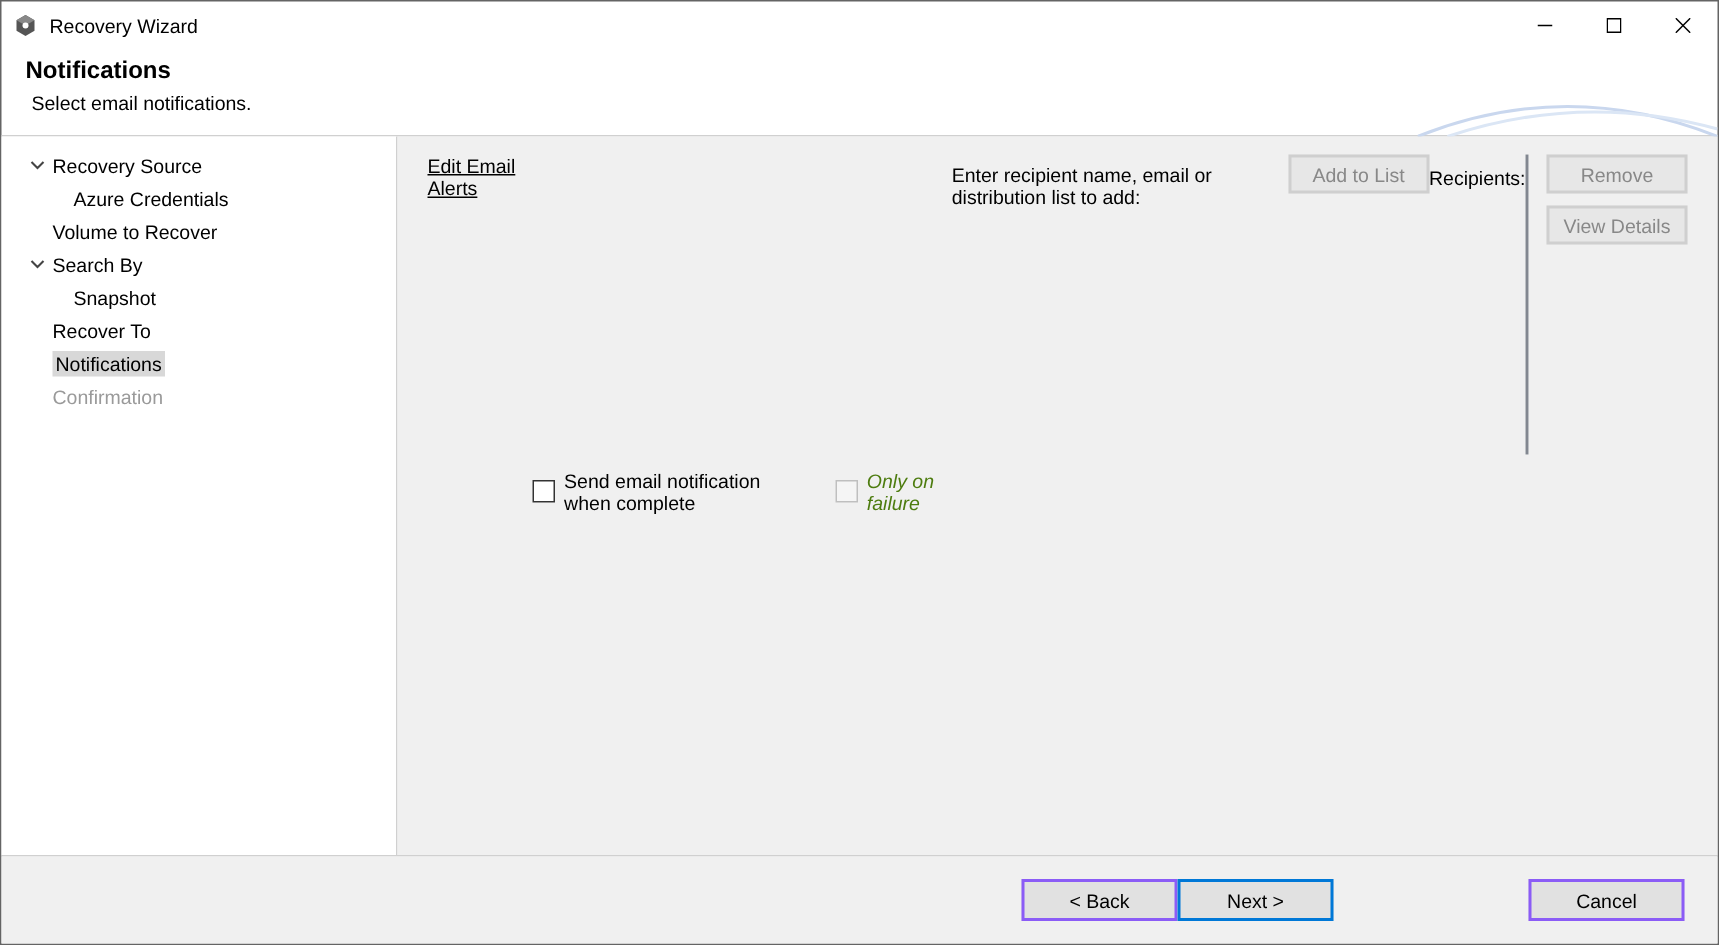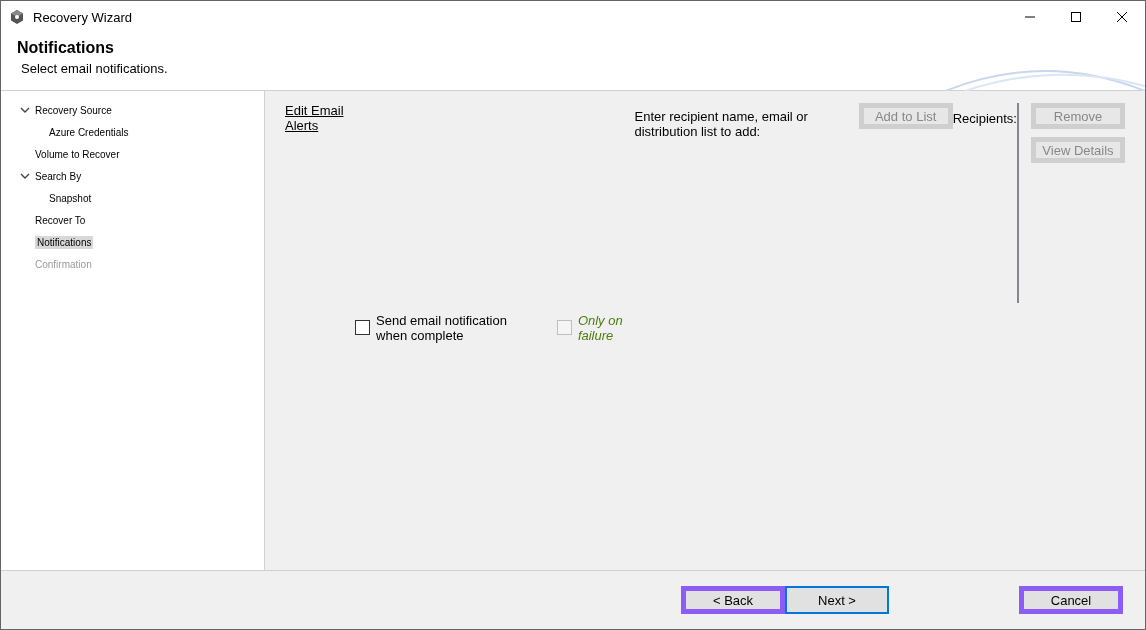--- a/index.html
+++ b/index.html
@@ -12,21 +12,21 @@
   .win-btn { width:46px; height:32px; display:flex; align-items:center; justify-content:center; color:#000; }
 
   .header-area { position:relative; padding:6px 16px 14px 16px; }
   .header-title { font-size:16px; font-weight:700; margin-bottom:4px; }
   .header-sub { font-size:13px; padding-left:4px; }
   .header-curve { position:absolute; right:0; bottom:-1px; width:200px; height:50px; pointer-events:none; }
 
   .body-row { flex:1; display:flex; border-top:1px solid #d0d0d0; border-bottom:1px solid #d0d0d0; min-height:0; }
   .sidebar { width:264px; padding:8px 8px; background:#fff; border-right:1px solid #d0d0d0; }
   .nav-list { list-style:none; margin:0; padding:0; }
-  .nav-item { display:flex; align-items:center; height:22px; padding:0 4px; font-size:10px; color:#000; cursor:default; }
+  .nav-item { display:flex; align-items:center; height:22px; padding:0 4px; font-size:13px; color:#000; cursor:default; }
   .nav-item.child { padding-left:40px; }
   .nav-item.lvl1 { padding-left:8px; }
   .nav-item.lvl1 .chev { width:16px; display:inline-flex; justify-content:center; margin-right:2px; }
   .nav-item.lvl1.nochev { padding-left:26px; }
   .nav-item.selected span.nav-label { background:#d8d8d8; padding:1px 2px; }
   .nav-item.disabled { color:#9a9a9a;align-items:center; }
 
   .content { flex:1; background:#f0f0f0; padding:12px 20px 12px 20px; display:flex; flex-direction:row; min-width:0; }
   .section-title { font-size:13px; text-decoration:underline; margin-bottom:4px; }
   .hr { border:none; border-top:1px solid #c8c8c8; margin:2px 0 10px 0; }
@@ -34,21 +34,21 @@
   .chk { width:15px; height:15px; border:1px solid #333; background:#fff; margin-right:6px; flex-shrink:0; }
   .chk.disabled { border-color:#bfbfbf; background:#f5f5f5; }
   .chk-label.disabled { color:#4d7c0f;font-style:italic; }
   .sub-indent { padding-left:22px; }
 
   .form-label { margin-top:6px; margin-bottom:3px; }
   .row-flex { display:flex; align-items:flex-start; gap:12px; }
   .text-input { flex:1; height:24px; border:1px solid #a9a9a9; background:#fff; padding:2px 6px; font-family:inherit; font-size:13px; color:#000; }
   .text-input::placeholder { color:#777; }
   .side-btn-col { width:94px; display:flex; flex-direction:column; gap:8px; }
-  .btn { height:26px; border:5px solid #8b5cf6; background:#e1e1e1; font-family:inherit; font-size:13px; color:#000; padding:0 6px; display:flex; align-items:center; justify-content:center; }
+  .btn { height:26px; border:2px solid #8b5cf6; background:#e1e1e1; font-family:inherit; font-size:13px; color:#000; padding:0 6px; display:flex; align-items:center; justify-content:center; }
   .btn.disabled { color:#888; border-color:#cfcfcf; background:#e7e7e7; }
   .recipients-box { flex:1; border:1px solid #828790; background:#fff; min-height:200px; }
 
   .footer { height:58px; display:flex; align-items:center; justify-content:flex-end; padding:0 22px; background:#f0f0f0; }
   .footer-spacer { width:130px; }
   .footer .btn { width:104px; height:28px; }
   .btn.primary { border:2px solid #0078d7; background:#e1e1e1; }
 </style>
 </head>
 <body>

